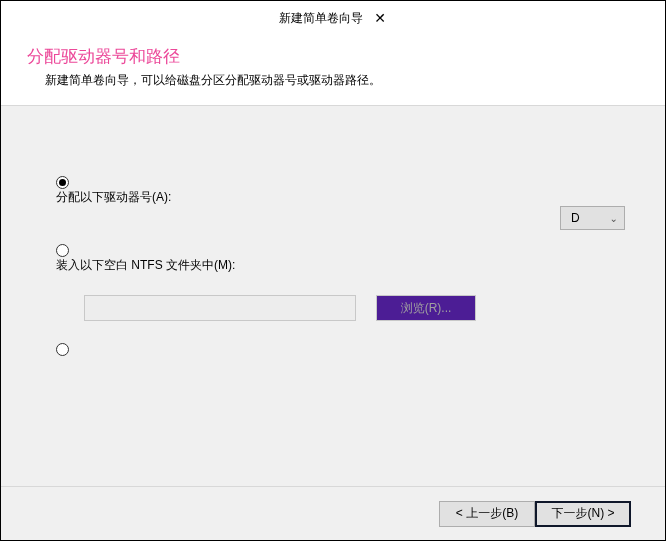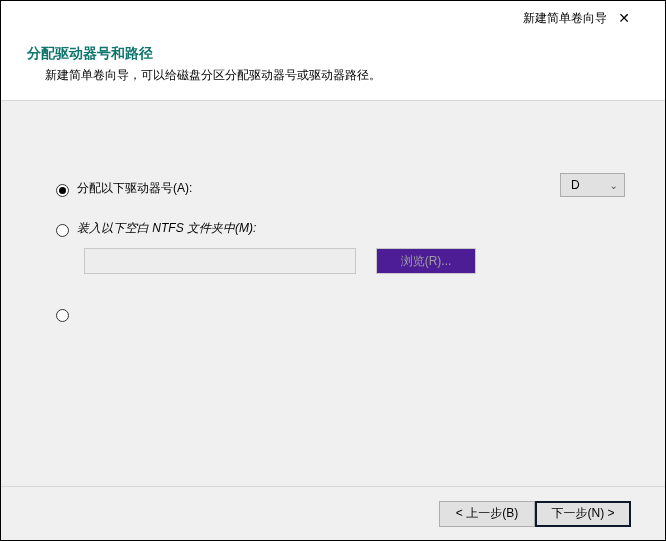--- a/index.html
+++ b/index.html
@@ -1,24 +1,24 @@
 <!DOCTYPE html>
 <html><head>
   <meta charset="utf-8">
   <style>
     * { margin: 0; padding: 0; box-sizing: border-box; font-family: "Microsoft YaHei", "Segoe UI", sans-serif; }
     body { background: #fff; width: 666px; height: 541px; border: 1px solid #000; display: flex; flex-direction: column; position: relative; }
-    .titlebar { height: 34px; display: flex; align-items: center; justify-content: flex-end; padding: 0 24px 0 10px; font-size: 12px; }
+    .titlebar { height: 34px; display: flex; align-items: center; justify-content: center; padding: 0 0 0 10px; font-size: 12px; }
     .titlebar .title { color: #000; }
     .close-btn { width: 34px; height: 34px; display: flex; align-items: center; justify-content: center; cursor: pointer; font-size: 14px; font-family: Arial; }
     .header { padding: 10px 16px 16px 16px; border-bottom: 1px solid #d8d8d8; background: #fff; }
-    .header .heading { font-size: 14px; font-weight: bold; color: #0f766e; margin-bottom: 4px; padding-left: 10px; }
+    .header .heading { font-size: 17px; font-weight: normal; color: #ec4899; margin-bottom: 4px; padding-left: 10px; }
     .header .sub { font-size: 12px; color: #000; padding-left: 28px; }
     .body { flex: 1; background: #f0f0f0; padding: 70px 40px 20px 55px; }
-    .opt-row { display: flex; align-items: flex-end; margin-bottom: 14px; min-height: 26px; }
+    .opt-row { display: flex; align-items: flex-start; margin-bottom: 14px; min-height: 26px; flex-direction: column; }
     .radio { width: 13px; height: 13px; border: 1px solid #333; border-radius: 50%; margin-right: 8px; display: inline-flex; align-items: center; justify-content: center; background: #fff; cursor: pointer; flex-shrink: 0; }
     .radio.checked::after { content: ""; width: 7px; height: 7px; background: #000; border-radius: 50%; display: block; }
     .opt-label { font-size: 12px; color: #000; cursor: pointer; }
     .right-ctrl { margin-left: auto; }
     .select-drive { width: 65px; height: 24px; border: 1px solid #adadad; background: #e1e1e1; font-size: 12px; display: flex; align-items: center; justify-content: space-between; padding: 0 6px 0 10px; cursor: pointer; }
     .select-drive .chev { font-size: 10px; color: #555; }
     .indent-row { display: flex; align-items: center; padding-left: 28px; margin-top: 6px; margin-bottom: 22px; gap: 20px; }
     .path-input { width: 272px; height: 26px; border: 1px solid #c8c8c8; background: #ededed; padding: 0 6px; font-size: 12px; color: #888; }
     .browse-btn { width: 100px; height: 26px; border: 1px solid #c8c8c8; background: #4c1d95; font-size: 12px; color: #a0a0a0; display: flex; align-items: center; justify-content: center; cursor: default; }
     .footer { height: 54px; background: #f0f0f0; border-top: 1px solid #d8d8d8; display: flex; align-items: center; justify-content: flex-end; padding-right: 16px; gap: 8px; }
@@ -49,21 +49,21 @@
     <span class="radio checked"></span>
     <span class="opt-label">分配以下驱动器号(A):</span>
     <div class="right-ctrl">
       <div class="select-drive">
         <span>D</span>
         <span class="chev">⌄</span>
       </div>
     </div>
   </div>
 
-  <div class="opt-row" style="margin-bottom:11px;font-style:italic;">
+  <div class="opt-row" style="margin-bottom:21px;">
     <span class="radio"></span>
     <span class="opt-label">装入以下空白 NTFS 文件夹中(M):</span>
   </div>
 
   <div class="indent-row">
     <input class="path-input" type="text" disabled="" value="" style="">
     <div class="browse-btn">浏览(R)...</div>
   </div>
 
   <div class="opt-row">

